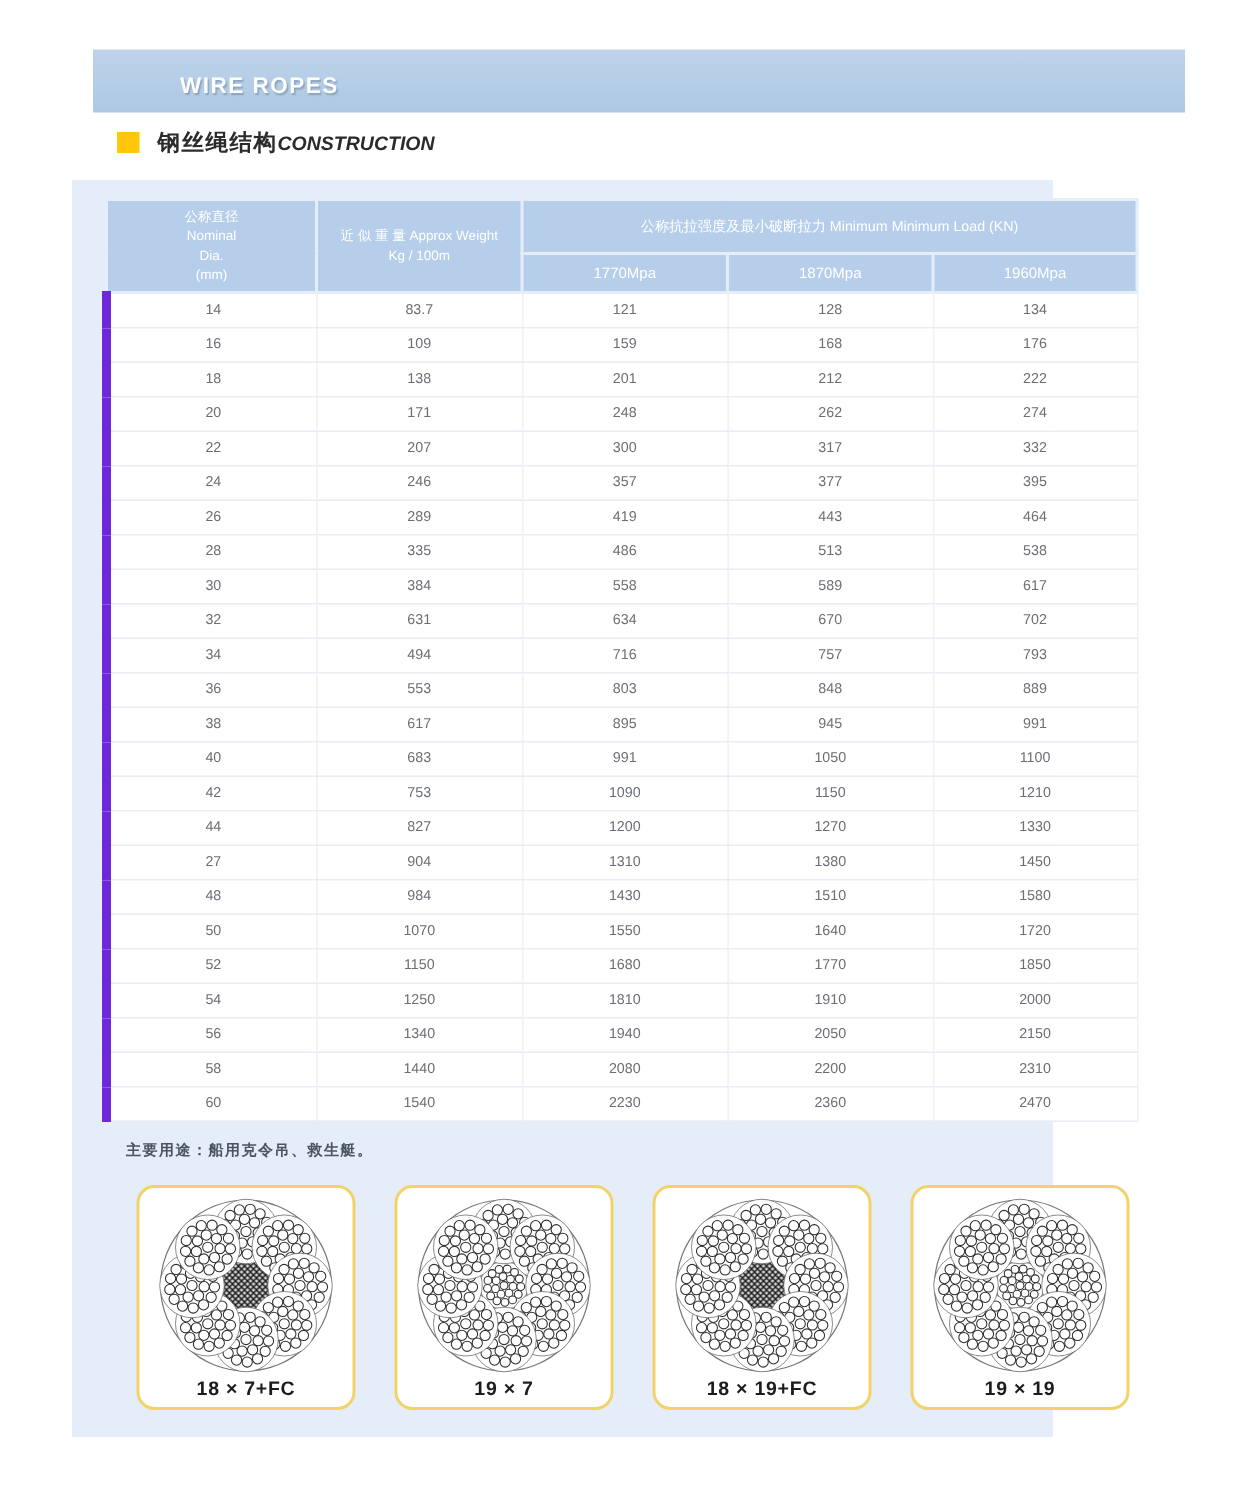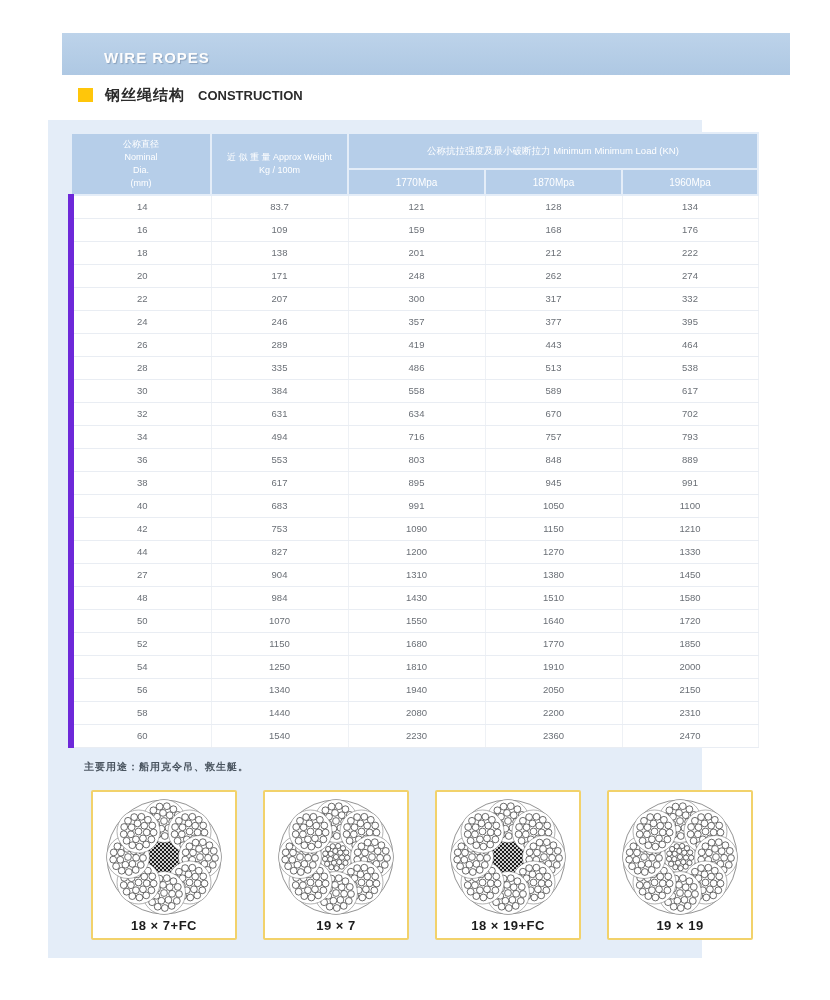--- a/index.html
+++ b/index.html
@@ -14,32 +14,32 @@
   .banner {
     position: absolute; left: 62px; top: 33px; width: 728px; height: 42px;
     background: linear-gradient(#bdd3ea, #aec8e3);
     display: flex; align-items: center; padding-left: 38px;
   }
   .banner .zh {
     font-size: 27px; font-weight: bold; color: #fff; letter-spacing: 2px;
     text-shadow: 1px 1px 1px rgba(90,110,140,.55);
   }
   .banner .en {
-    font-size: 15px; font-weight: bold; color: #fdfdfd; margin-left: 4px;
+    font-size: 15px; font-weight: bold; color: #fdfdfd; margin-left: 20px;
     letter-spacing: 1px; margin-top: 6px;
     text-shadow: 1px 1px 1px rgba(90,110,140,.45);
   }
   
   .section-header {
     position: absolute; left: 46px; top: 86px; height: 18px;
     display: flex; align-items: center; padding-left: 32px;
   }
   .section-header .bullet { width: 15px; height: 14px; background: #ffc60a; margin-right: 12px; }
   .section-header .zh { font-size: 15px; font-weight: bold; color: #2b2b2b; letter-spacing: 1px; }
-  .section-header .en { font-size: 13px; font-weight: bold; color: #2b2b2b; margin-left: 13px; }
+  .section-header .en { font-size: 13px; font-weight: bold; color: #2b2b2b; margin-left: 0; font-style: italic; }
   
   .panel {
     position: absolute; left: 48px; top: 120px; width: 654px; height: 838px;
     background: #e4edf8;
   }
   
   table.spec {
     position: absolute; left: 20px; top: 12px;
     width: 687px; border-collapse: collapse; table-layout: fixed;
   }
@@ -54,21 +54,21 @@
     background: #fff; color: #6a6f76; font-size: 9.5px; text-align: center;
     height: 23px; border: 1px solid #e9edf3; border-left: none; border-right: 1px solid #eef1f5;
   }
   table.spec td:first-child { border-left: 6px solid #6d28d9; }
   
   .note { position: absolute; left: 36px; top: 640px; font-size: 10px; color: #4a5560; letter-spacing: 1px; font-weight: bold; }
   
   .cards { position: absolute; left: 43px; top: 670px; display: flex; gap: 26px; }
   .card {
     width: 146px; height: 150px; background: #fff;
-    border: 2px solid #f2d26b; border-radius: 2px;
+    border: 2px solid #f2d26b; border-radius: 12px;
     display: flex; flex-direction: column; align-items: center; justify-content: flex-start;
     padding-top: 6px;
   }
   .card svg { display: block; }
   .card .label { font-size: 13px; font-weight: bold; color: #1c1c1c; margin-top: 2px; letter-spacing: .5px; }
 </style>
 </head>
 <body>
 
 <div class="banner">

